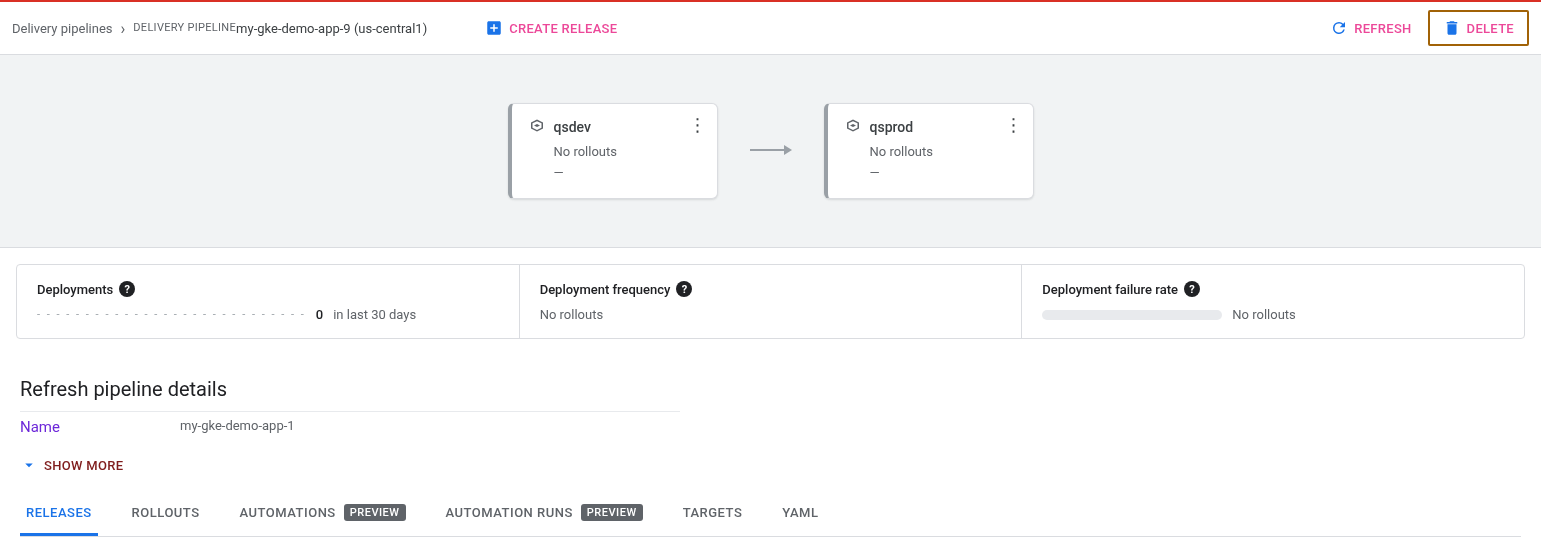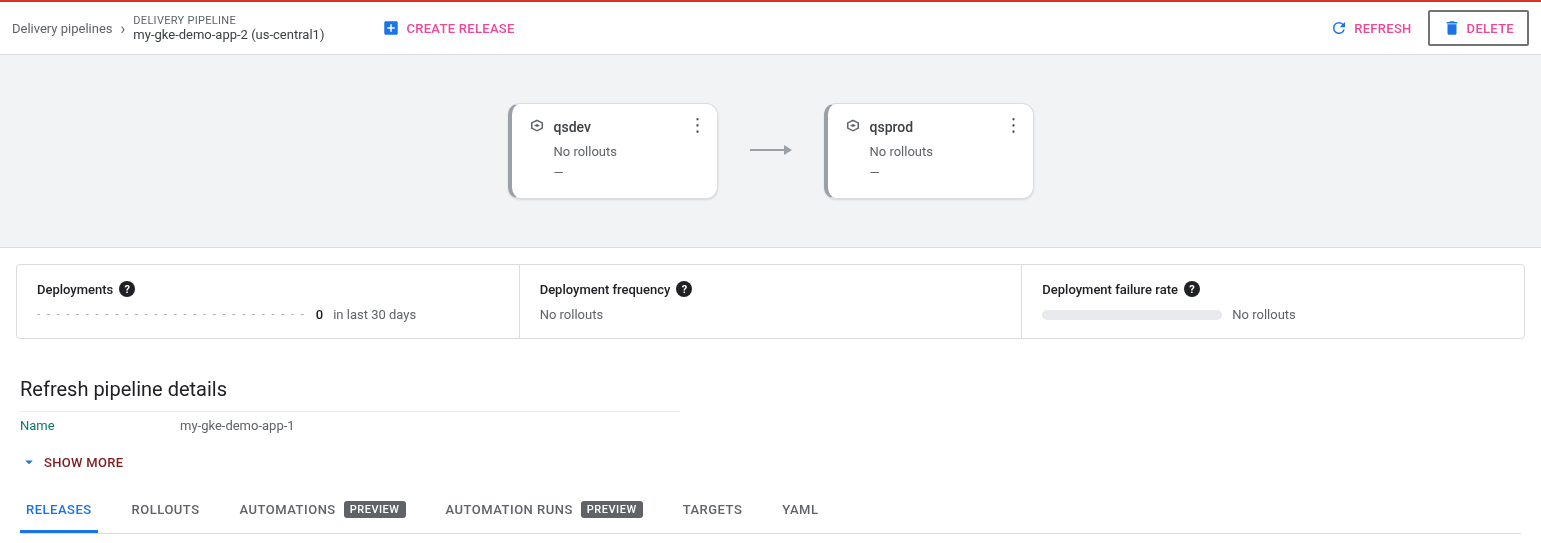--- a/index.html
+++ b/index.html
@@ -6,42 +6,43 @@
     body { font-family: "Google Sans", Roboto, Arial, sans-serif; font-size: 13px; color: #3c4043; background: #fff; }
     
     
     .header {
       display: flex;
       align-items: center;
       padding: 8px 12px;
       border-top: 2px solid #d93025;
       border-bottom: 1px solid #dadce0;
       background: #fff;
+      text-align: right;
     }
     .breadcrumb-root { color: #5f6368; font-size: 13px; cursor: pointer; }
     .chevron { color: #5f6368; margin: 0 8px; font-size: 16px; }
-    .breadcrumb-current { display: flex; flex-direction: column; margin-right: 24px; }
+    .breadcrumb-current { display: flex; flex-direction: row; margin-right: 24px; }
     .breadcrumb-label { font-size: 11px; color: #5f6368; letter-spacing: 0.3px; }
     .breadcrumb-value { font-size: 13px; color: #3c4043; }
     
     .hbtn {
       display: inline-flex; align-items: center; gap: 6px;
       color: #ec4899; font-weight: 500; font-size: 13px;
       padding: 6px 10px; cursor: pointer; letter-spacing: 0.3px;
       text-transform: uppercase; border-radius: 4px;
     }
     .hbtn svg { width: 18px; height: 18px; fill: #1a73e8; }
     .spacer { flex: 1; }
-    .delete-wrap { border: 2px solid #737373; border-radius: 2px; padding: 1px 3px; margin-left:6px;}
+    .delete-wrap { border: 2px solid #a16207; border-radius: 2px; padding: 1px 3px; margin-left:6px;}
     
     
     .canvas { background: #f1f3f4; padding: 48px 0; display: flex; justify-content: center; align-items: center; gap: 32px; border-bottom: 1px solid #dadce0;}
     .stage {
       background: #fff; border: 1px solid #dadce0; border-left: 4px solid #9aa0a6;
-      border-radius: 12px; width: 210px; padding: 14px 18px 18px 16px;
+      border-radius: 6px; width: 210px; padding: 14px 18px 18px 16px;
       box-shadow: 0 1px 2px rgba(60,64,67,0.15);
       position: relative;
     }
     .stage-head { display:flex; align-items:center; gap:8px; }
     .stage-head svg { width:18px; height:18px; fill:#5f6368; }
     .stage-name { font-weight: 500; font-size: 14px; color:#3c4043; }
     .stage-menu { position:absolute; top:12px; right:10px; cursor:pointer; color:#3c4043; font-size:18px; line-height:1; }
     .stage-sub { color:#5f6368; font-size:13px; margin-top:8px; margin-left:26px; }
     .stage-dash { color:#5f6368; font-size:13px; margin-top:6px; margin-left:26px; }
     .arrow svg { width: 42px; height: 16px; }
@@ -54,40 +55,40 @@
     .help-icon { width:16px; height:16px; background:#202124; color:#fff; border-radius:50%; display:inline-flex; align-items:center; justify-content:center; font-size:11px; font-weight:700; cursor:pointer;}
     .metric-body { margin-top:10px; display:flex; align-items:center; gap:10px; color:#5f6368; }
     .spark { letter-spacing:2px; color:#9aa0a6; font-size:11px; }
     .bar { width:180px; height:10px; background:#e8eaed; border-radius:5px; }
     
     
     .details { padding: 8px 20px 0 20px; }
     .details h2 { font-size: 20px; font-weight: 400; color:#202124; margin: 14px 0 10px 0; }
     .kv-row { display:flex; border-top:1px solid #e8eaed; padding:6px 0; width: 660px; }
     .kv-row:last-of-type { border-bottom:1px solid #e8eaed; }
-    .kv-key { width:160px; color:#0f766e; font-size:13px; }
+    .kv-key { width:160px; color:#6d28d9; font-size:15px; }
     .kv-val { color:#5f6368; font-size:13px; }
     .show-more { display:inline-flex; align-items:center; gap:6px; color:#7f1d1d; font-weight:500; font-size:13px; margin:14px 0 10px 0; cursor:pointer; letter-spacing:0.3px;}
     .show-more svg { width:18px; height:18px; fill:#1a73e8; }
     
     
     .tabs { display:flex; gap:28px; border-bottom:1px solid #dadce0; margin:8px 20px 0 20px; }
     .tab { padding: 12px 6px; font-size:13px; font-weight:500; letter-spacing:0.5px; color:#5f6368; cursor:pointer; display:flex; align-items:center; gap:8px; border-bottom:3px solid transparent; }
     .tab.active { color:#1a73e8; border-bottom-color:#1a73e8; }
     .badge { background:#5f6368; color:#fff; font-size:11px; padding:2px 6px; border-radius:3px; font-weight:500; }
   </style>
 </head>
 <body>
 
 <div class="header">
   <span class="breadcrumb-root">Delivery pipelines</span>
   <span class="chevron">›</span>
   <div class="breadcrumb-current">
     <span class="breadcrumb-label">DELIVERY PIPELINE</span>
-    <span class="breadcrumb-value">my-gke-demo-app-2 (us-central1)</span>
+    <span class="breadcrumb-value">my-gke-demo-app-9 (us-central1)</span>
   </div>
 
   <div class="hbtn" style="margin-left:24px;">
     <svg viewBox="0 0 24 24">
         <path d="M19 3H5c-1.1 0-2 .9-2 2v14c0 1.1.9 2 2 2h14c1.1 0 2-.9 2-2V5c0-1.1-.9-2-2-2zm-2 10h-4v4h-2v-4H7v-2h4V7h2v4h4v2z"></path>
       </svg>
     <span>Create release</span>
   </div>
 
   <div class="spacer"></div>

